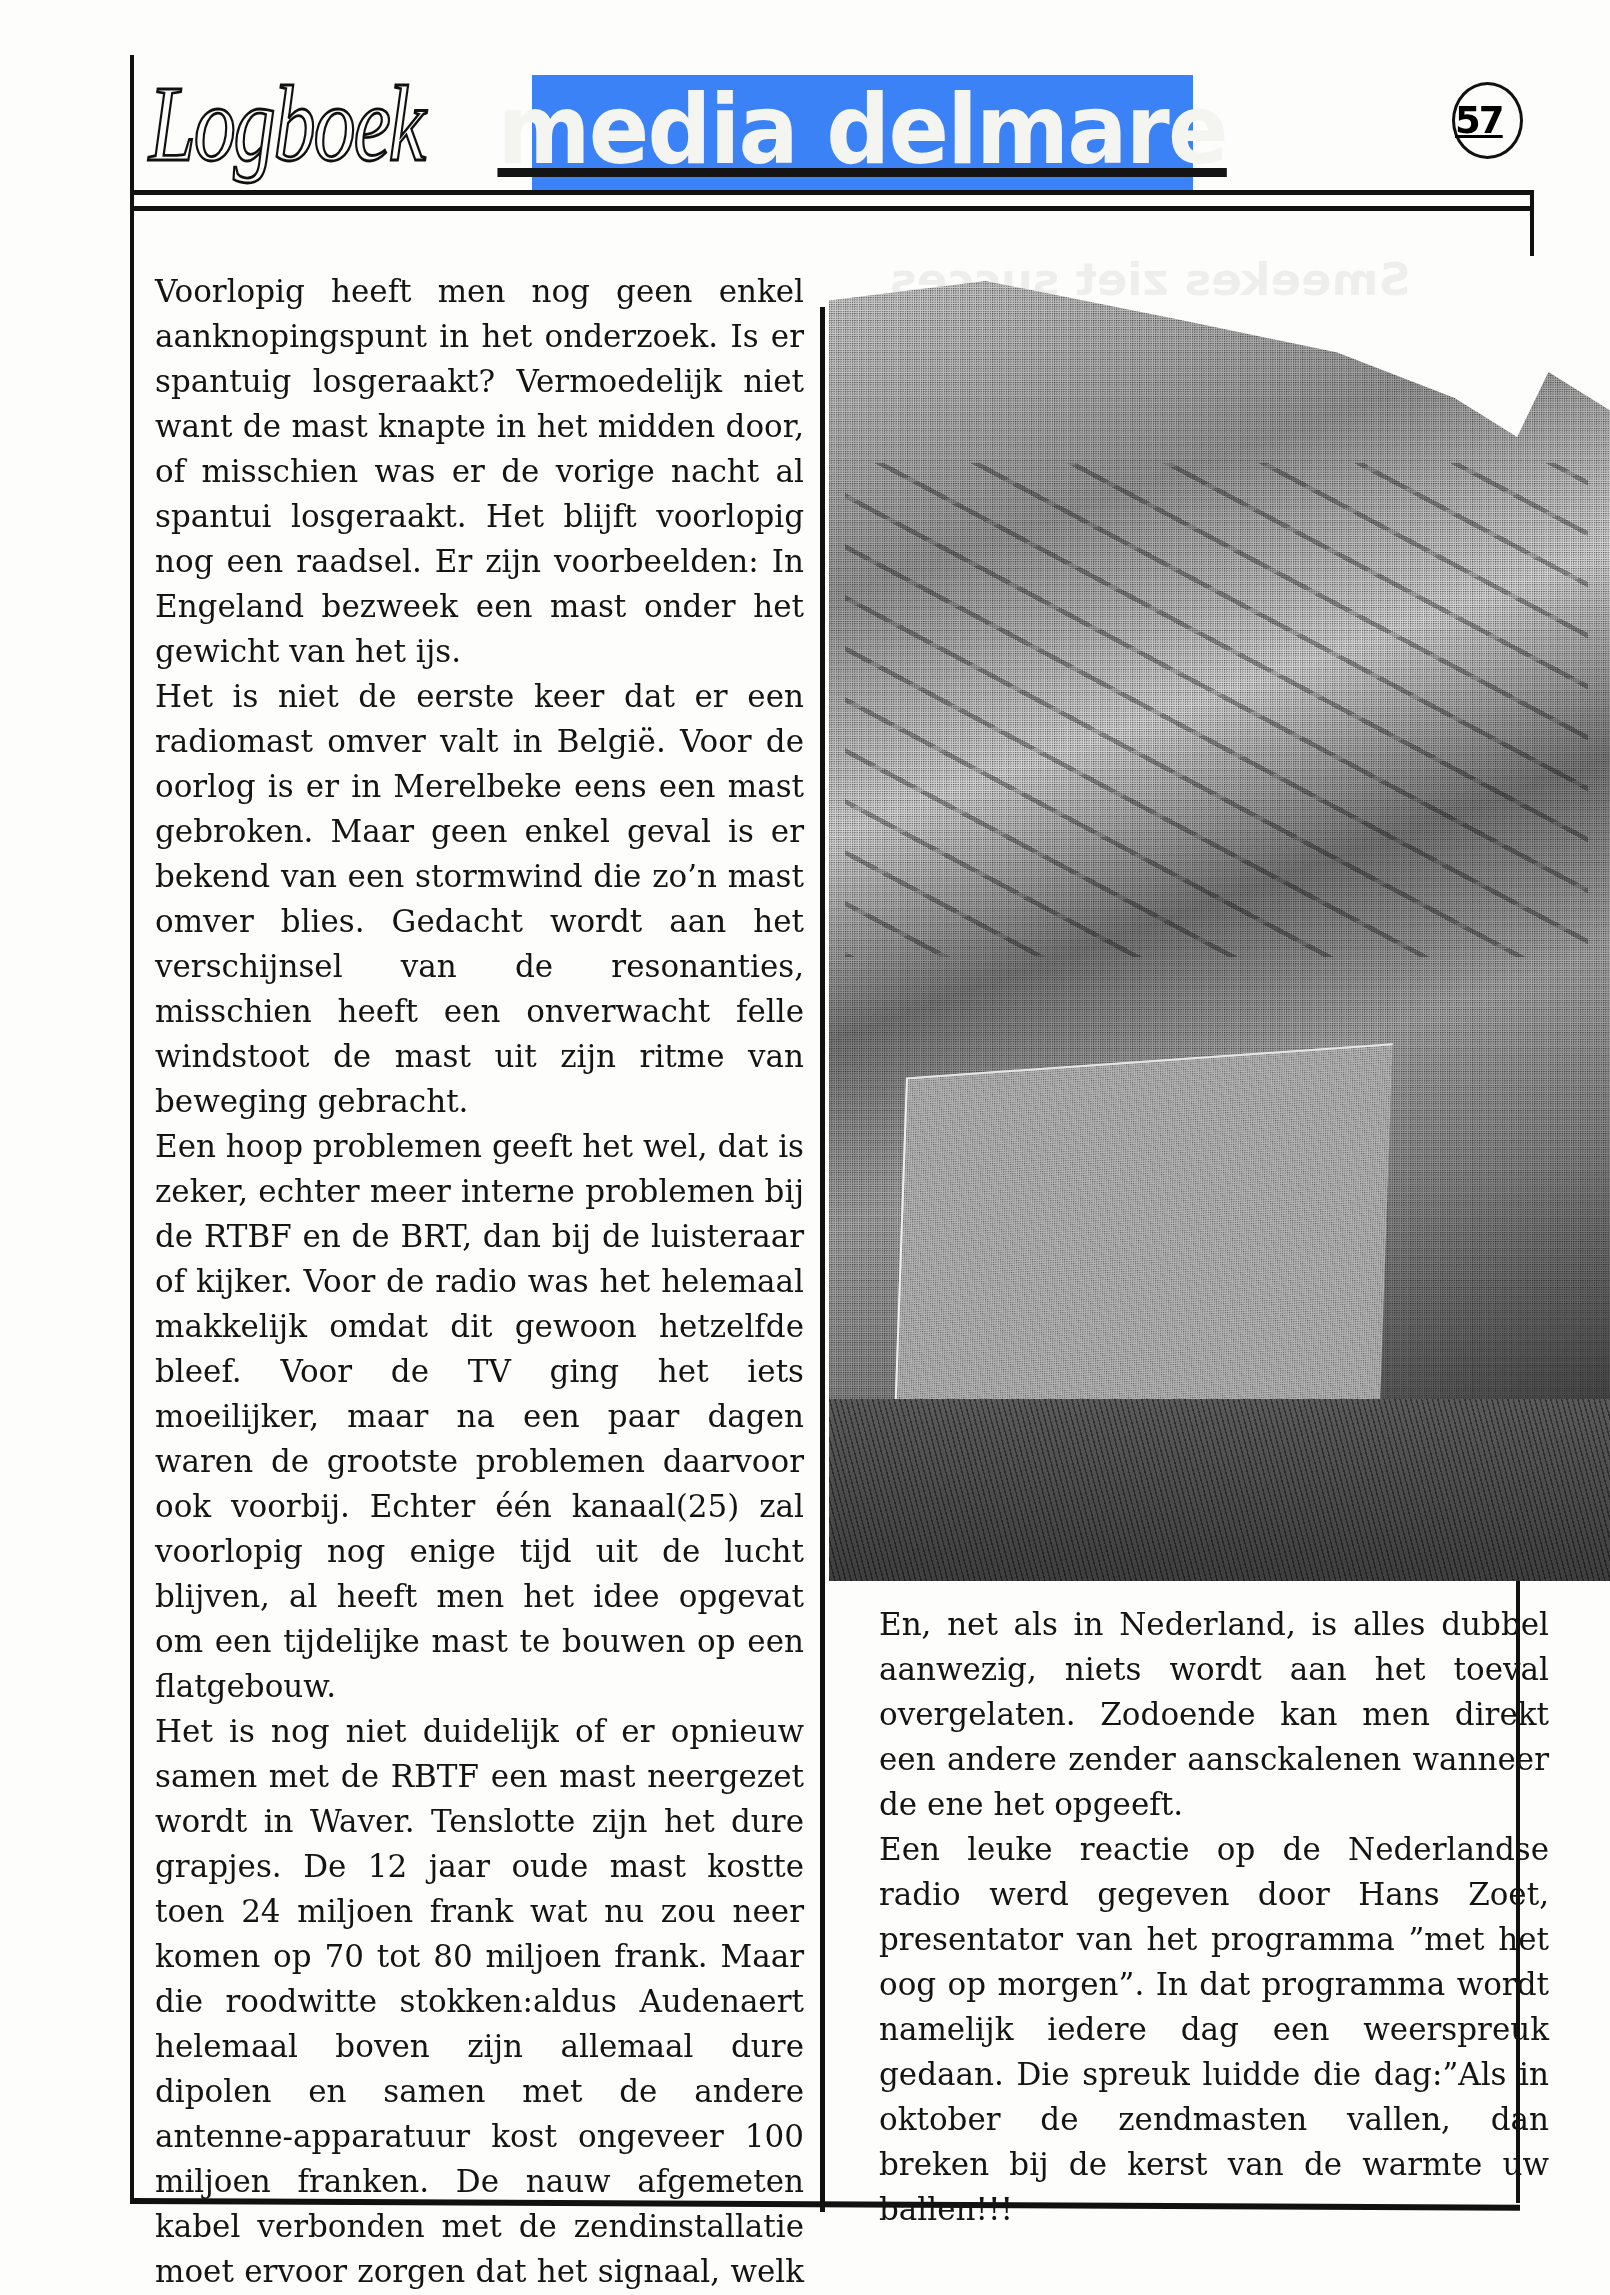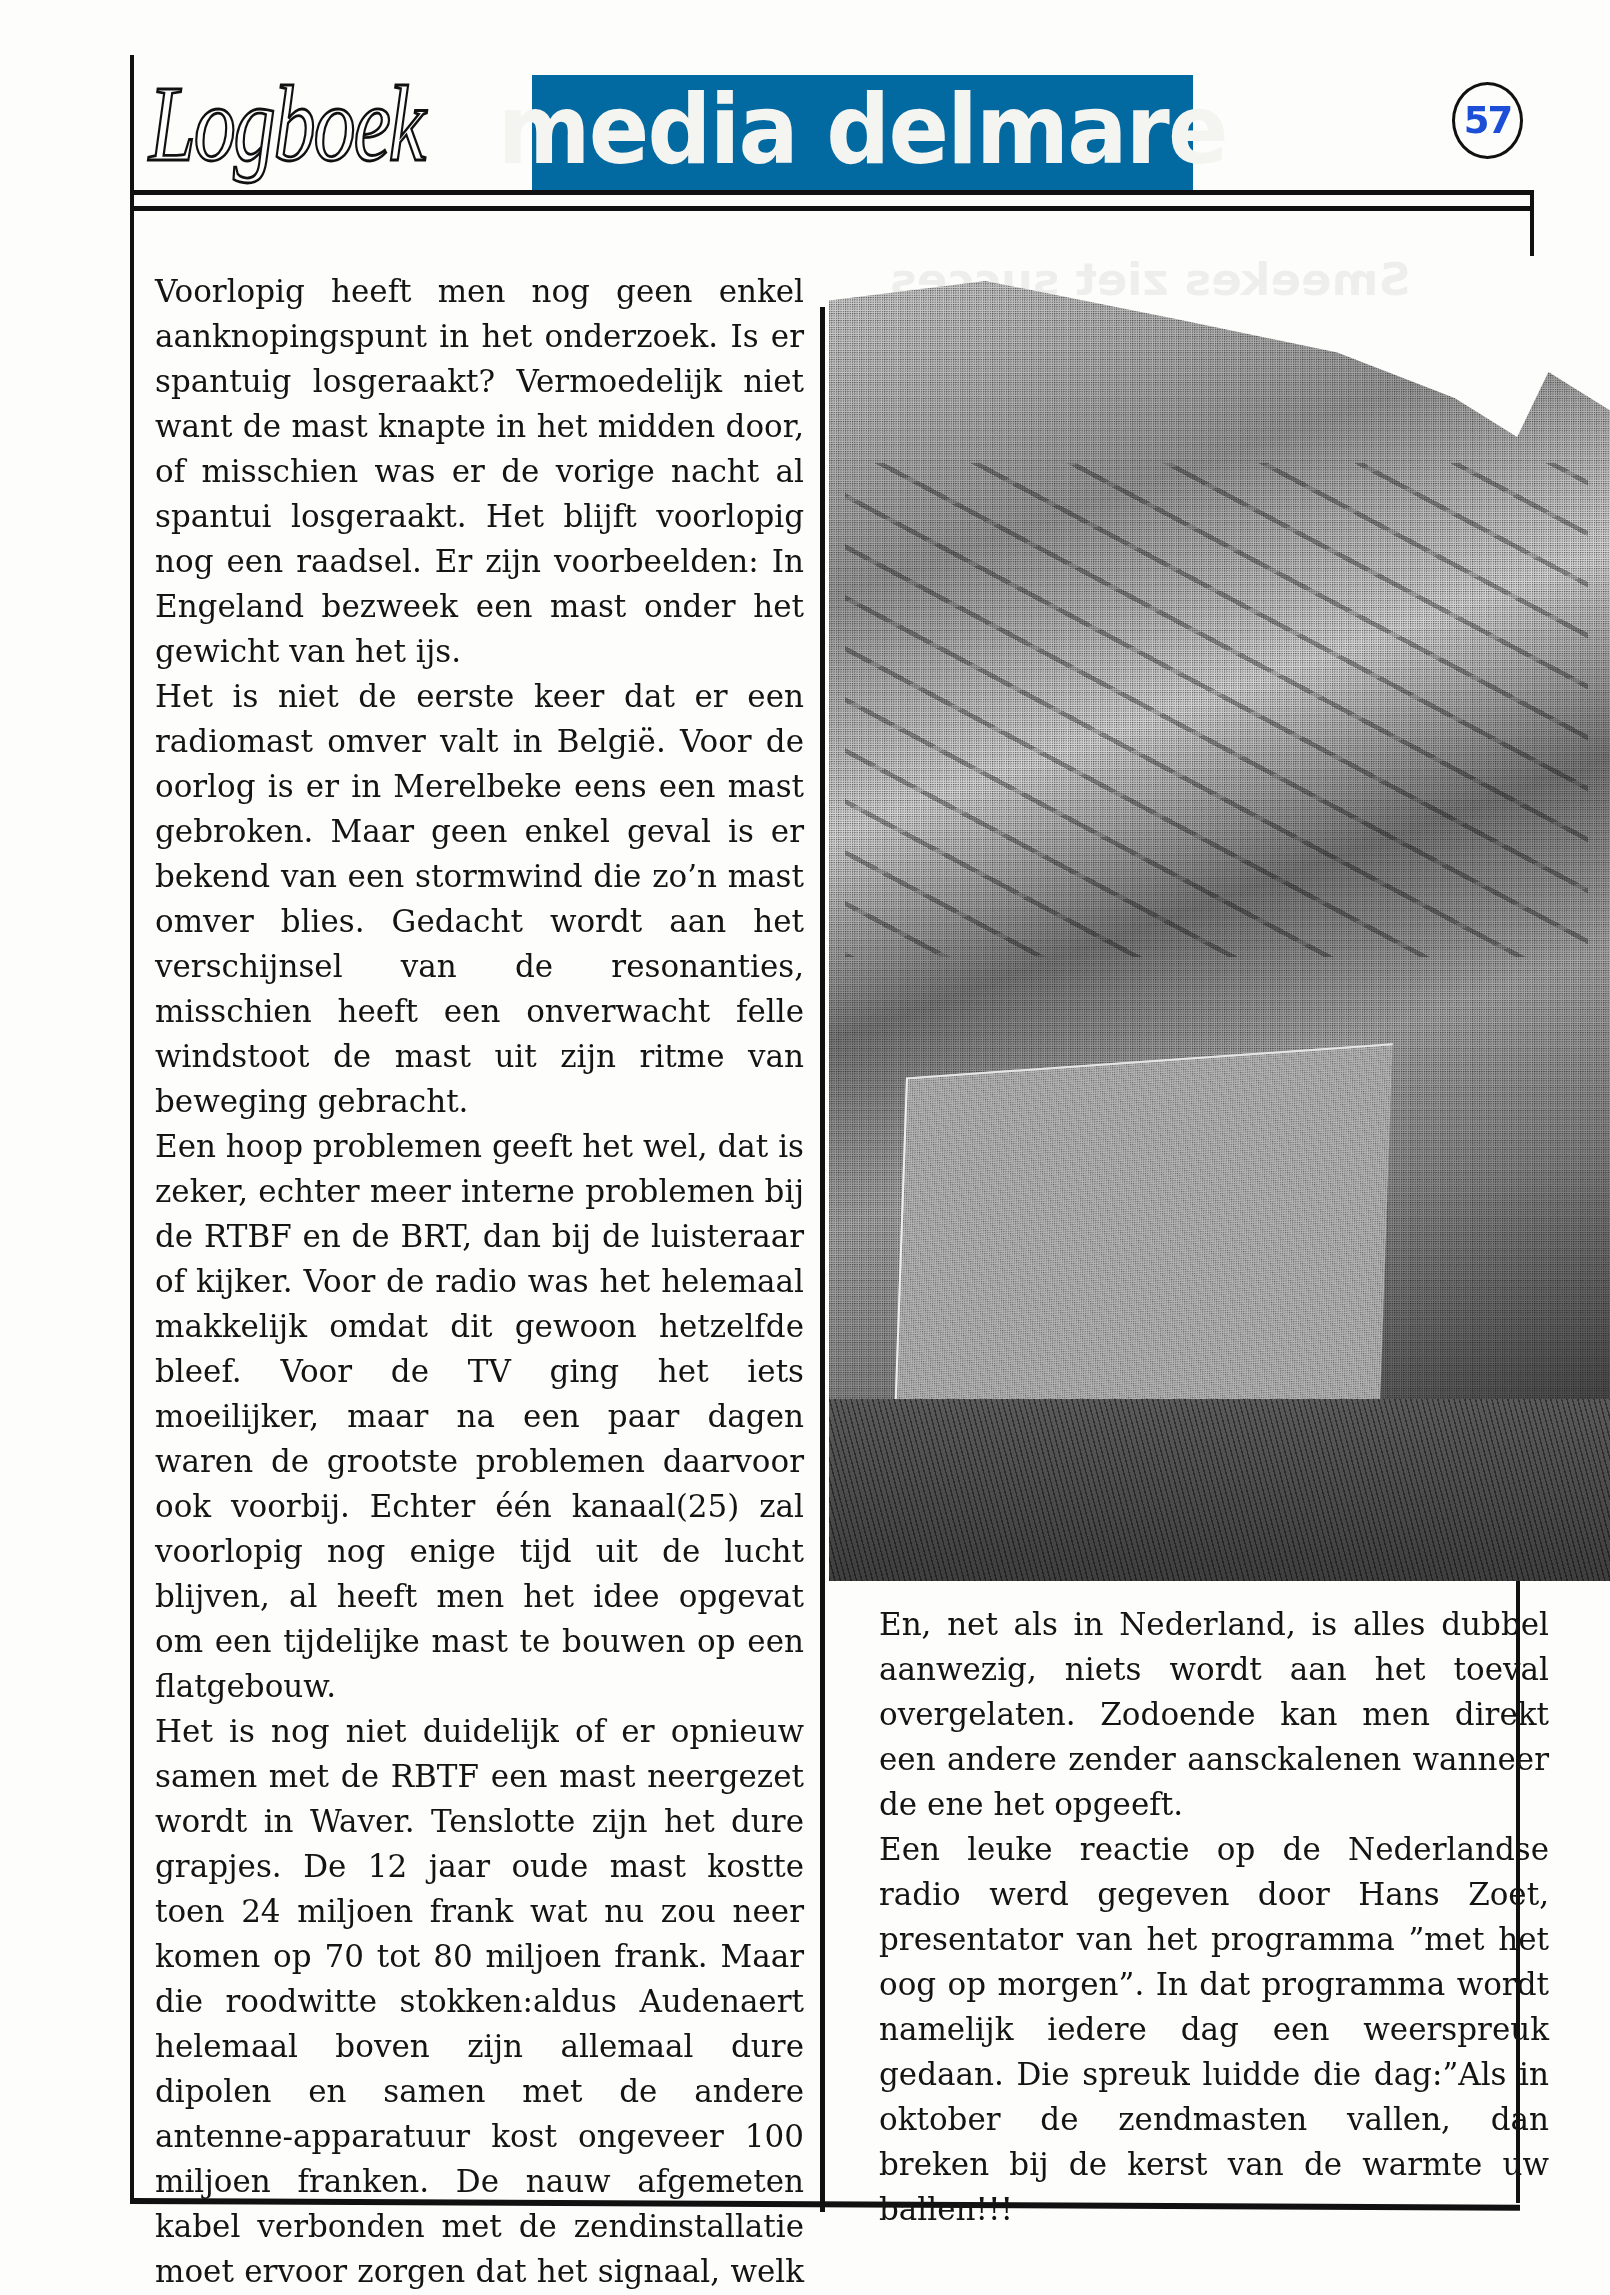--- a/index.html
+++ b/index.html
@@ -22,42 +22,43 @@
     line-height: 1;
     letter-spacing: -2.8px;
     color: #fff;
     -webkit-text-stroke: 2.8px #111;
     transform: scaleX(0.78);
     transform-origin: left top;
     white-space: nowrap;
   }
   .banner {
     left: 532px; top: 75px; width: 661px; height: 118px;
-    background: #0369a1;
-    display: flex; align-items: center; justify-content: center;
+    background: #3b82f6;
+    display: flex; align-items: center; justify-content: center; text-decoration: underline;
   }
   .banner span {
     font-family: "DejaVu Sans", "Liberation Sans", sans-serif;
     font-weight: bold;
     font-size: 96px;
     color: #f4f4f0;
     letter-spacing: -1.9px;
     line-height: 1;
     transform: scaleX(0.93);
     white-space: nowrap;
     margin-top: -8.4px;
   }
   .pagenum {
     left: 1452px; top: 82px; width: 71px; height: 77px;
     border: 3.7px solid #111; border-radius: 50%;
     box-sizing: border-box;
-    display: flex; align-items: center; justify-content: center;
+    display: flex; align-items: center; 
     font-family: "DejaVu Sans", "Liberation Sans", sans-serif;
-    font-weight: bold; font-size: 37px; color: #1d4ed8;
+    font-weight: bold; font-size: 37px; color: #000000;
     letter-spacing: -1.9px;
+    text-decoration: underline;
   }
 
   
   .rule { background: #111; }
   .frame-left   { left: 130px; top: 55px; width: 4.2px; height: 2146px; }
   .rule-top1    { left: 130px; top: 190px; width: 1403px; height: 4.7px; }
   .rule-top2    { left: 130px; top: 206px; width: 1403px; height: 4.7px; }
   .frame-right1 { left: 1530px; top: 190px; width: 4.2px; height: 66px; }
   .frame-right2 { left: 1516px; top: 1580px; width: 4.2px; height: 623px; }
   .frame-bottom { left: 130px; top: 2198px; width: 1390px; height: 5.6px; transform: rotate(0.28deg); transform-origin: left; }

